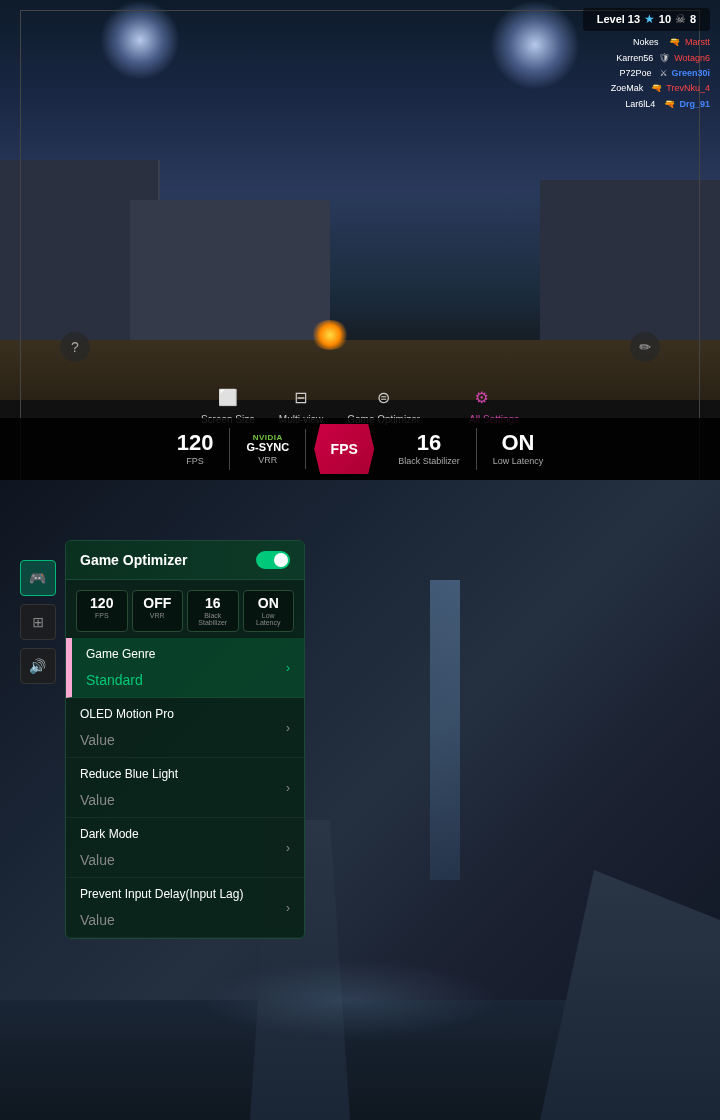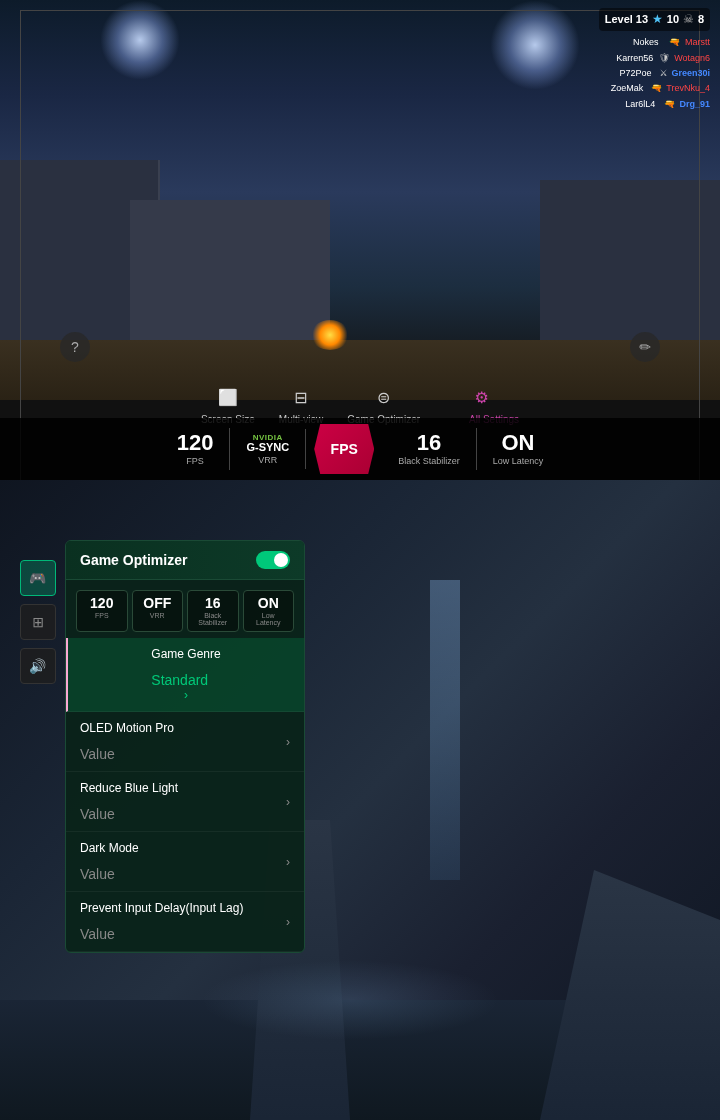--- a/index.html
+++ b/index.html
@@ -99,21 +99,21 @@
       top: 8px; right: 10px;
       color: #ccc;
       font-size: 9px;
       line-height: 1.6;
     }
     .level-badge {
       display: flex;
       align-items: center;
       gap: 4px;
       background: rgba(0,0,0,0.5);
-      padding: 2px 6px;
+      padding: 2px 14px;
       border-radius: 4px;
       margin-bottom: 4px;
     }
     .level-text { color: #fff; font-size: 11px; font-weight: bold; }
     .star-icon { color: #4fc3f7; font-size: 12px; }
     .skull-icon { color: #aaa; font-size: 12px; }
 
     .scoreboard {
       text-align: right;
     }
@@ -390,22 +390,21 @@
     .menu-item {
       padding: 9px 14px;
       display: flex;
       align-items: center;
       justify-content: space-between;
       cursor: pointer;
       border-bottom: 1px solid rgba(255,255,255,0.05);
     }
     .menu-item.active {
       background: rgba(0,180,100,0.2);
-      border-left: 2px solid #f9a8d4;
-      flex-direction: column;
+      border-left: 6px solid #f9a8d4;
     }
     .menu-item-left {}
     .menu-item-name {
       font-size: 12px;
       color: #fff;
       font-weight: 500;
     }
     .menu-item-value {
       font-size: 14px;
       color: #00c878;

